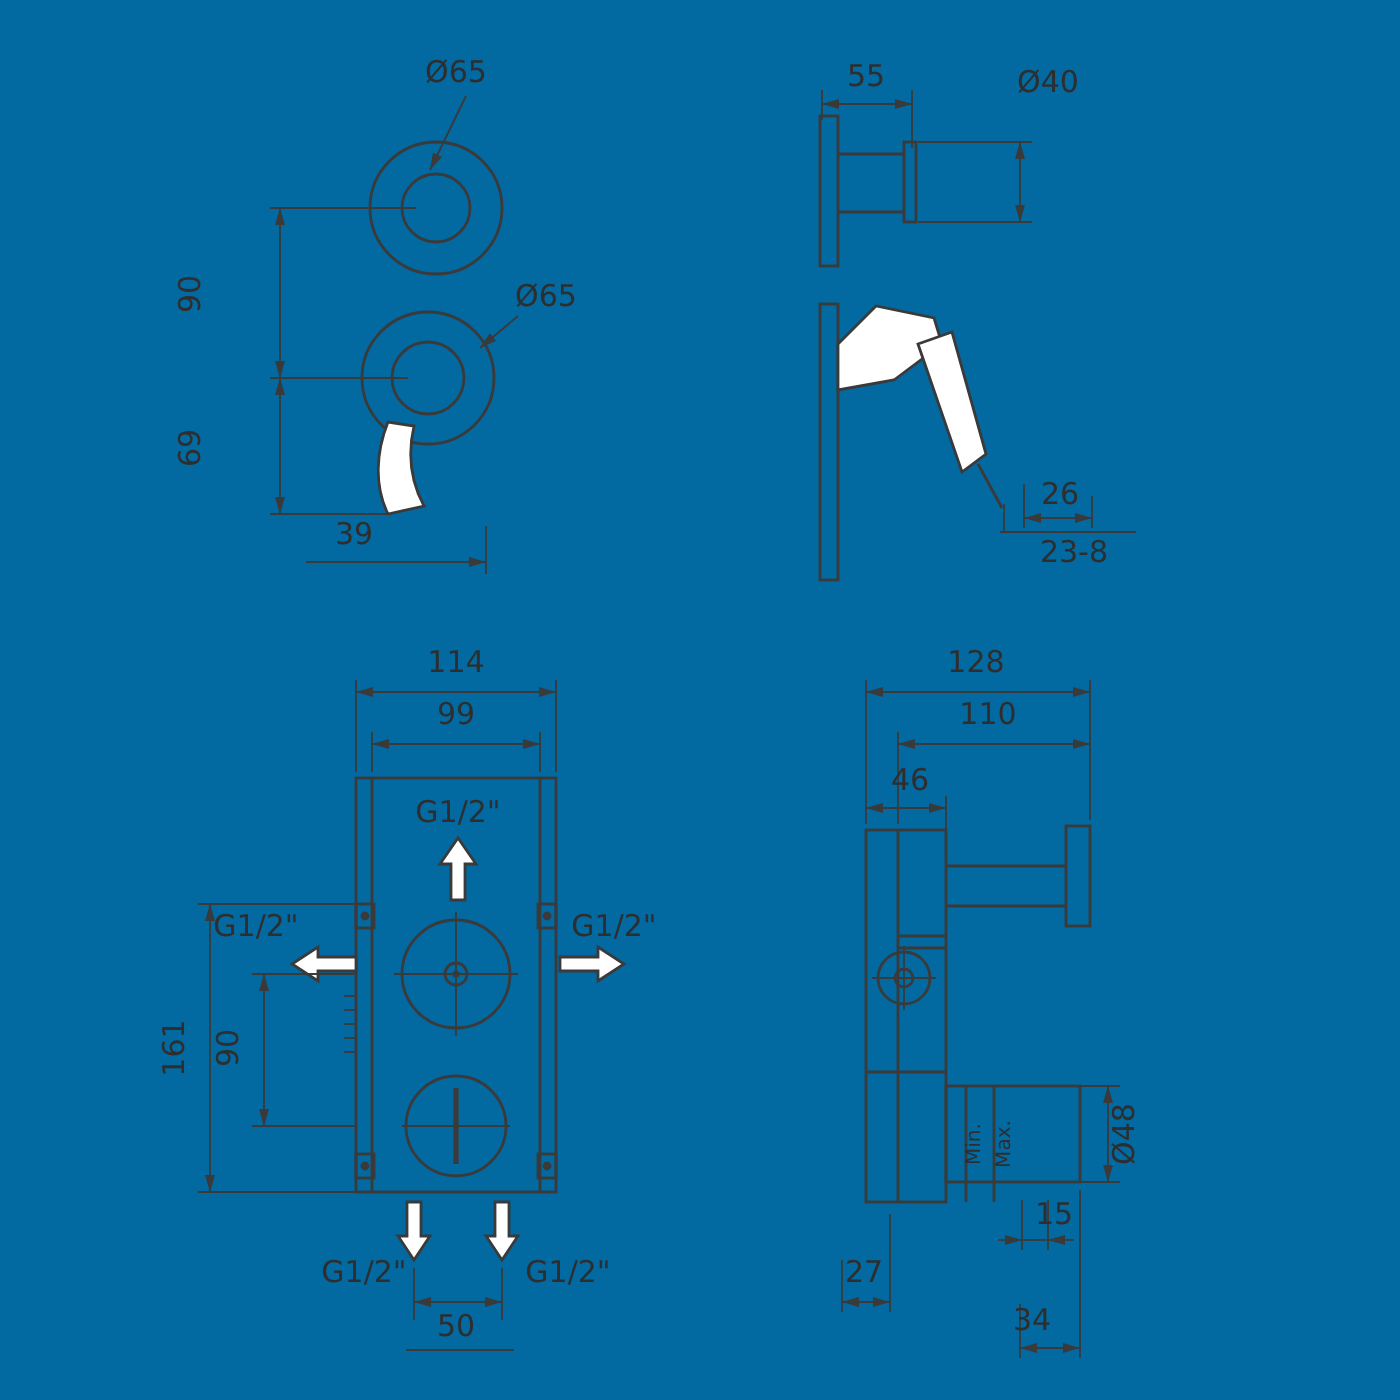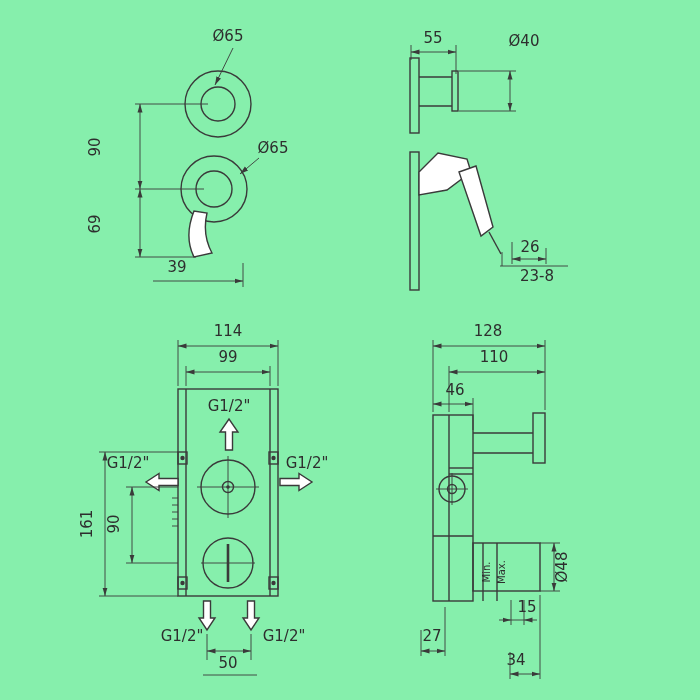--- a/index.html
+++ b/index.html
@@ -1,16 +1,16 @@
 <!DOCTYPE html>
 <html><head>
 <meta charset="utf-8">
 <style>
   html,body{margin:0;padding:0;background:#ffffff;}
-  .stage{width:700px;height:700px;background:#86efac;position:relative;overflow:hidden;
+  .stage{width:700px;height:700px;background:#0369a1;position:relative;overflow:hidden;
          font-family:"DejaVu Sans","Liberation Sans",sans-serif;}
   svg{display:block;}
   .ol{fill:none;stroke:#3a3a3a;stroke-width:1.4;}          
   .wh{fill:#ffffff;stroke:#3a3a3a;stroke-width:1.4;}       
   .dim{fill:none;stroke:#3a3a3a;stroke-width:0.9;}         
   .slot{fill:none;stroke:#3a3a3a;stroke-width:2.6;}
   .txt{font-size:15px;fill:#2e2e2e;}
   .txts{font-size:10px;fill:#2e2e2e;}
   .dot{fill:#3a3a3a;stroke:none;}
 </style>

